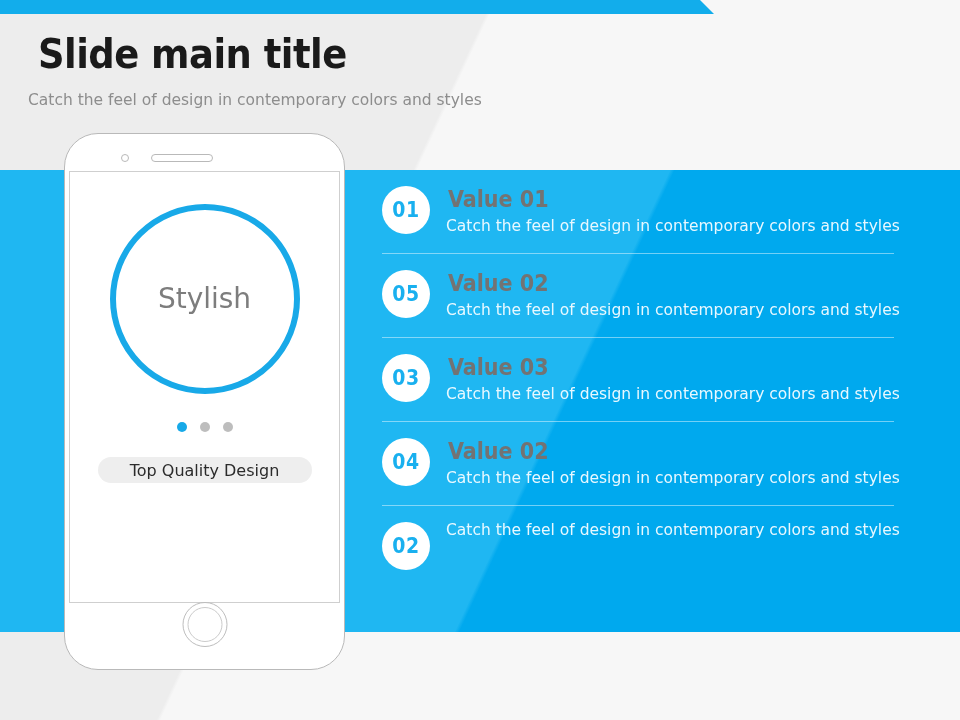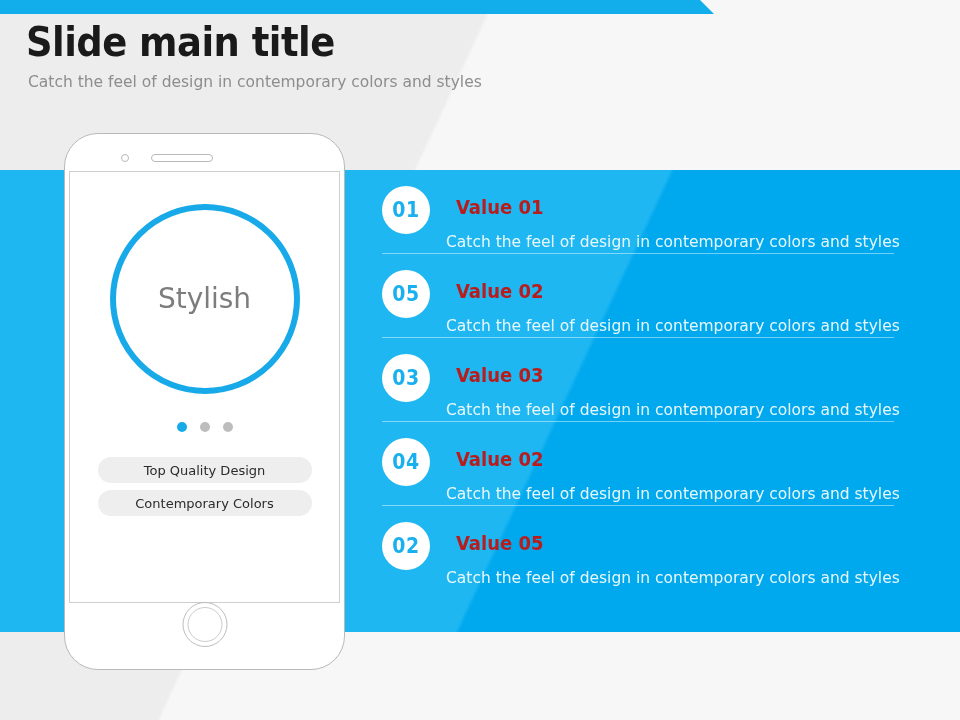--- a/index.html
+++ b/index.html
@@ -17,21 +17,21 @@
     background:linear-gradient(115deg,#ededed 0%,#ededed 38%,#f7f7f7 38.3%,#f7f7f7 100%);}
 
   
   .topbar{position:absolute;left:0;top:0;height:14px;width:700px;background:#12adeb;}
   .topbar::after{content:"";position:absolute;right:-14px;top:0;width:0;height:0;
     border-style:solid;border-width:0 14px 14px 0;border-color:transparent transparent #12adeb transparent;}
 
   
   .header{position:absolute;left:26px;top:18px;width:680px;}
   .slide-title{
-    margin:0;font-size:41px;line-height:48px;font-weight:bold;color:#1a1a1a;
+    margin:12px;font-size:41px;line-height:48px;font-weight:bold;color:#1a1a1a;
     letter-spacing:-0.5px;font-family:"DejaVu Sans Condensed","Liberation Sans",sans-serif;
   }
   .slide-subtitle{margin:6px 0 0 2px;font-size:15.5px;color:#8d8d8d;line-height:20px;}
 
   
   .panel{position:absolute;left:0;top:170px;width:960px;height:462px;overflow:hidden;}
   .panel-base{position:absolute;inset:0;background:#00aaef;}
   .panel-diag{position:absolute;inset:0;
     background:linear-gradient(115deg,#1fb7f2 0%,#1fb7f2 57%,#00a9ee 57.4%,#00a9ee 100%);}
 
@@ -41,21 +41,21 @@
   .value-row .divider{position:absolute;left:0;right:8px;bottom:0;height:1px;
     background:rgba(255,255,255,.45);}
   .value-row:last-child .divider{display:none;}
   .badge{
     position:absolute;left:0;top:16px;width:48px;height:48px;border-radius:50%;
     background:#ffffff;color:#19b0ef;display:flex;align-items:center;justify-content:center;
     font-size:21px;font-weight:bold;letter-spacing:0.5px;
     font-family:"DejaVu Sans Condensed","Liberation Sans",sans-serif;
   }
   .value-text{position:absolute;left:62px;top:12px;right:0;}
-  .value-title{margin:12px;font-size:20px;font-weight:bold;color:#b91c1c;line-height:26px;
+  .value-title{margin:4px;font-size:23px;font-weight:bold;color:#737373;line-height:26px;
     font-family:"DejaVu Sans Condensed","Liberation Sans",sans-serif;}
   .value-desc{margin:2px 0 0 2px;font-size:15.5px;color:#e8f8ff;line-height:20px;}
 
   
   .phone{position:absolute;left:64px;top:133px;width:281px;height:537px;
     background:#ffffff;border:1px solid #b9b9b9;border-radius:34px;box-sizing:border-box;}
   .phone-cam{position:absolute;left:50%;top:20px;transform:translateX(-84px);
     width:8px;height:8px;border:1px solid #b9b9b9;border-radius:50%;box-sizing:border-box;}
   .phone-speaker{position:absolute;left:50%;top:20px;transform:translateX(-54px);
     width:62px;height:8px;border:1px solid #b9b9b9;border-radius:5px;box-sizing:border-box;}
@@ -71,21 +71,21 @@
     width:190px;height:190px;border:6px solid #18a9e8;border-radius:50%;box-sizing:border-box;
     display:flex;flex-direction:column;align-items:center;justify-content:center;}
   .ring-line{font-size:28px;color:#7d7d7d;line-height:38px;font-weight:normal;}
   .dots{position:absolute;left:50%;top:250px;transform:translateX(-50%);
     display:flex;gap:13px;align-items:center;}
   .dot{width:10px;height:10px;border-radius:50%;background:#bdbdbd;}
   .dot.active{background:#17a9e8;}
   .pills{position:absolute;left:50%;top:285px;transform:translateX(-50%);
     display:flex;flex-direction:column;gap:7px;align-items:center;}
   .pill{width:214px;height:26px;border-radius:13px;background:#eeeeee;color:#2b2b2b;
-    font-size:13px;display:flex;align-items:center;justify-content:center;box-sizing:border-box;}
+    font-size:16px;display:flex;align-items:center;justify-content:center;box-sizing:border-box;}
 </style>
 </head>
 <body>
 
 <div class="slide">
 
   <div class="bg-base"></div>
   <div class="bg-diag"></div>
 
   <div class="topbar"></div>
@@ -129,42 +129,40 @@
         <div class="badge">04</div>
         <div class="value-text">
           <div class="value-title">Value 02</div>
           <div class="value-desc">Catch the feel of design in contemporary colors and styles</div>
         </div>
         <div class="divider"></div>
       </div>
       <div class="value-row">
         <div class="badge">02</div>
         <div class="value-text">
-          <div class="value-title">Value 05</div>
           <div class="value-desc">Catch the feel of design in contemporary colors and styles</div>
         </div>
       </div>
     </div>
 
   <div class="phone">
     <div class="phone-cam"></div>
     <div class="phone-speaker"></div>
 
     <div class="phone-screen">
       <div class="ring">
         <div class="ring-line">Stylish</div>
       </div>
       <div class="dots">
           <span class="dot active"></span>
           <span class="dot"></span>
           <span class="dot"></span>
         </div>
       <div class="pills">
           <div class="pill">Top Quality Design</div>
-          <div class="pill">Contemporary Colors</div>
         </div>
     </div>
 
     <div class="phone-home">
       <div class="phone-home-inner"></div>
     </div>
   </div>
 
 </div>
 

